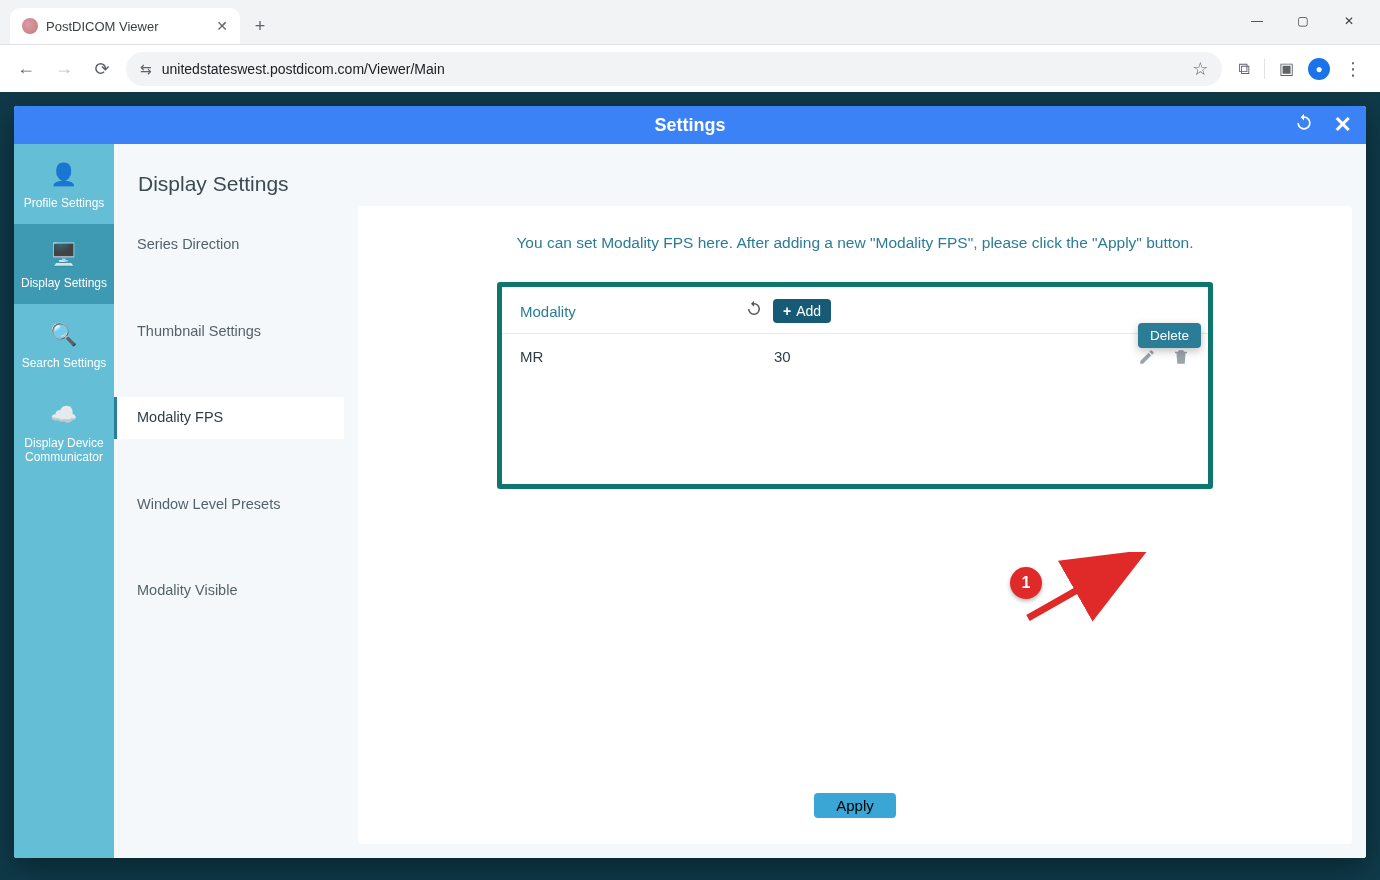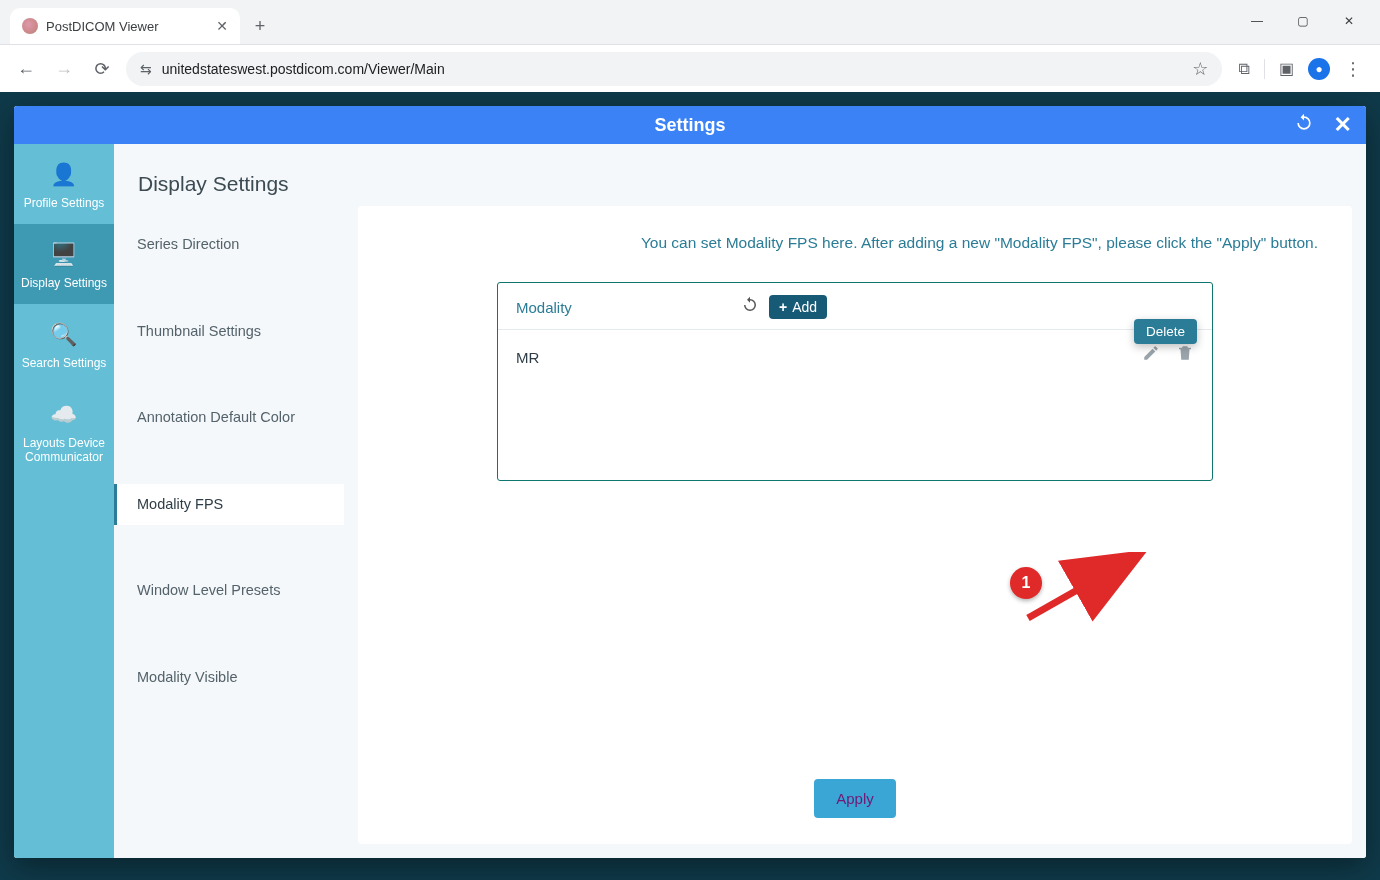--- a/index.html
+++ b/index.html
@@ -141,43 +141,43 @@
   .main {
     flex:1; background:#f5f8fa; position:relative;
   }
   .main-panel {
     position:absolute; left:14px; right:14px; top:62px; bottom:14px;
     background:#fff; border-radius:4px;
     display:flex; flex-direction:column;
     padding:28px 34px 20px;
   }
   .panel-hint {
-    text-align:right; font-size:15.5px; color:#2b7c96; margin-bottom:30px;
+    text-align:center; font-size:15.5px; color:#2b7c96; margin-bottom:30px;
   }
   .table-box {
-    border:1px solid #0f766e; border-radius:3px;
+    border:5px solid #0f766e; border-radius:3px;
     width:716px; margin:0 auto;
     padding-bottom:100px;
     position:relative;
   }
   .table-head {
     display:flex; align-items:center; padding:12px 18px 10px;
     border-bottom:1px solid #e4ebef;
   }
   .th { font-size:15px; color:#2b7c96; }
   .col-mod { width:225px; }
   .col-fps { flex:1; }
   .th-actions { display:flex; align-items:center; gap:10px; }
   .refresh-small { color:#555; font-size:18px;}
   .add-btn {
     background:#165a76; color:#fff; font-size:14px; padding:4px 10px; border-radius:4px;
     display:flex; align-items:center; gap:5px;
   }
   .table-row {
-    display:flex; align-items:flex-end; padding:14px 18px;gap:29px;
+    display:flex; align-items:flex-start; padding:14px 18px;gap:29px;
   }
   .td { font-size:15px; color:#2f3e46; }
   .row-actions { margin-left:auto; display:flex; gap:16px; color:#888; font-size:16px;}
   .row-actions .ico { width:18px; height:18px; }
 
   
   .tooltip {
     position:absolute;
     top:36px; left:636px;
     background:#2b7c96; color:#fff; font-size:13.5px;
@@ -185,21 +185,21 @@
     box-shadow:0 3px 8px rgba(0,0,0,.25);
   }
   .tooltip::before {
     content:""; position:absolute; top:-5px; left:50%; transform:translateX(10px);
     border:5px solid transparent; border-bottom-color:#2b7c96;
   }
 
   
   .apply-area { margin-top:auto; display:flex; justify-content:center; padding:18px 0 6px;}
   .apply-btn {
-    background:#3aa6d6; color:#701a75; font-size:15px; padding:11px 22px; border-radius:4px;
+    background:#3aa6d6; color:#000000; font-size:15px; padding:4px 22px; border-radius:4px;
     border:none;
   }
 
   
   .anno-arrow {
     position:absolute;
     left:1010px; top:460px;
     width:140px; height:80px;
     pointer-events:none;
   }
@@ -279,30 +279,29 @@
         <div class="rail-item active">
           <span class="rail-icon">🖥️</span>
           <span>Display Settings</span>
         </div>
         <div class="rail-item">
           <span class="rail-icon">🔍</span>
           <span>Search Settings</span>
         </div>
         <div class="rail-item">
           <span class="rail-icon">☁️</span>
-          <span>Layouts Device Communicator</span>
+          <span>Display Device Communicator</span>
         </div>
       </div>
 
       <div class="sub-nav">
         <div class="section-title">Display Settings</div>
         <div class="sub-list">
           <div class="sub-item">Series Direction</div>
           <div class="sub-item">Thumbnail Settings</div>
-          <div class="sub-item">Annotation Default Color</div>
           <div class="sub-item active">Modality FPS</div>
           <div class="sub-item">Window Level Presets</div>
           <div class="sub-item">Modality Visible</div>
         </div>
       </div>
 
       <div class="main">
         <div class="main-panel">
           <div class="panel-hint">You can set Modality FPS here. After adding a new "Modality FPS", please click the "Apply" button.</div>
 
@@ -316,20 +315,21 @@
                     </svg>
                 </span>
                 <div class="add-btn">
                   <span style="font-weight:700;">+</span>
                   <span>Add</span>
                 </div>
               </div>
             </div>
             <div class="table-row">
               <div class="td col-mod">MR</div>
+              <div class="td col-fps">30</div>
               <div class="row-actions">
                 <span>
                   <svg class="ico" viewBox="0 0 24 24" fill="#9aa4ab">
                       <path d="M3 17.25V21h3.75l11-11-3.75-3.75-11 11zM20.7 7.04a1 1 0 0 0 0-1.41l-2.34-2.34a1 1 0 0 0-1.41 0l-1.83 1.83 3.75 3.75 1.83-1.83z"></path>
                     </svg>
                 </span>
                 <span>
                   <svg class="ico" viewBox="0 0 24 24" fill="#9aa4ab">
                       <path d="M6 7h12l-1 14H7L6 7zm3-4h6l1 2h4v2H4V5h4l1-2z"></path>
                     </svg>

